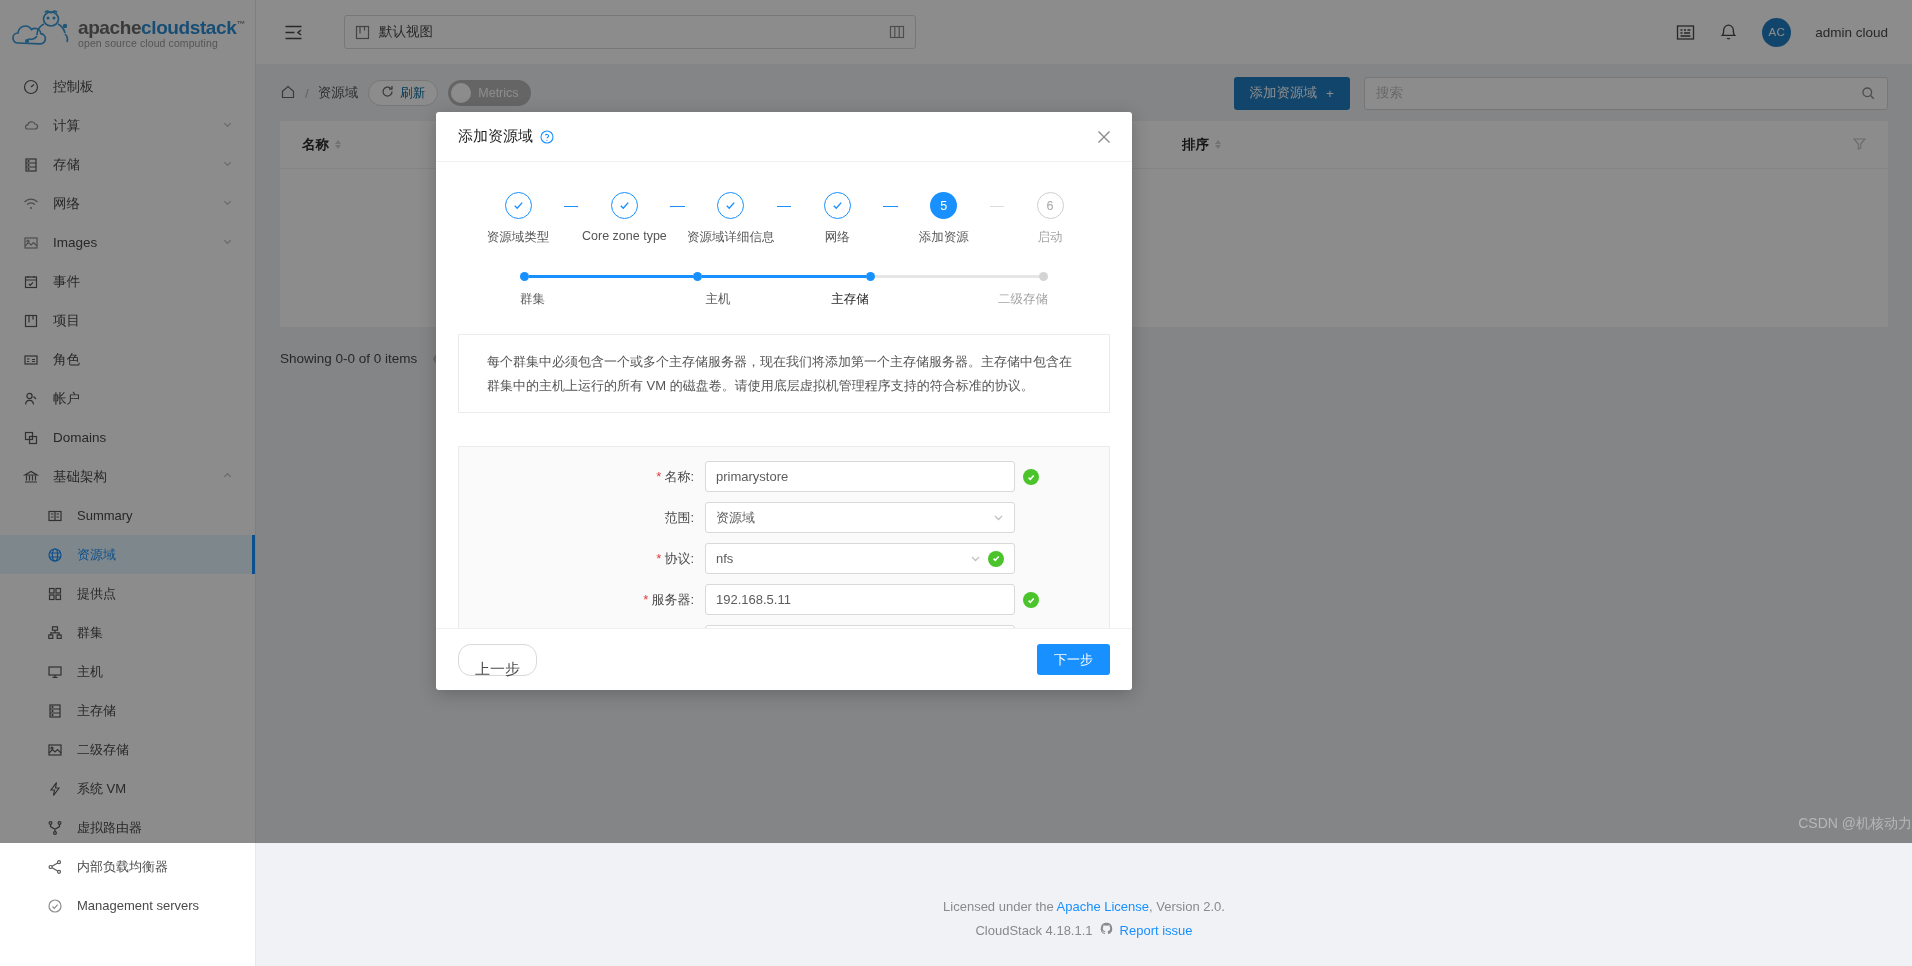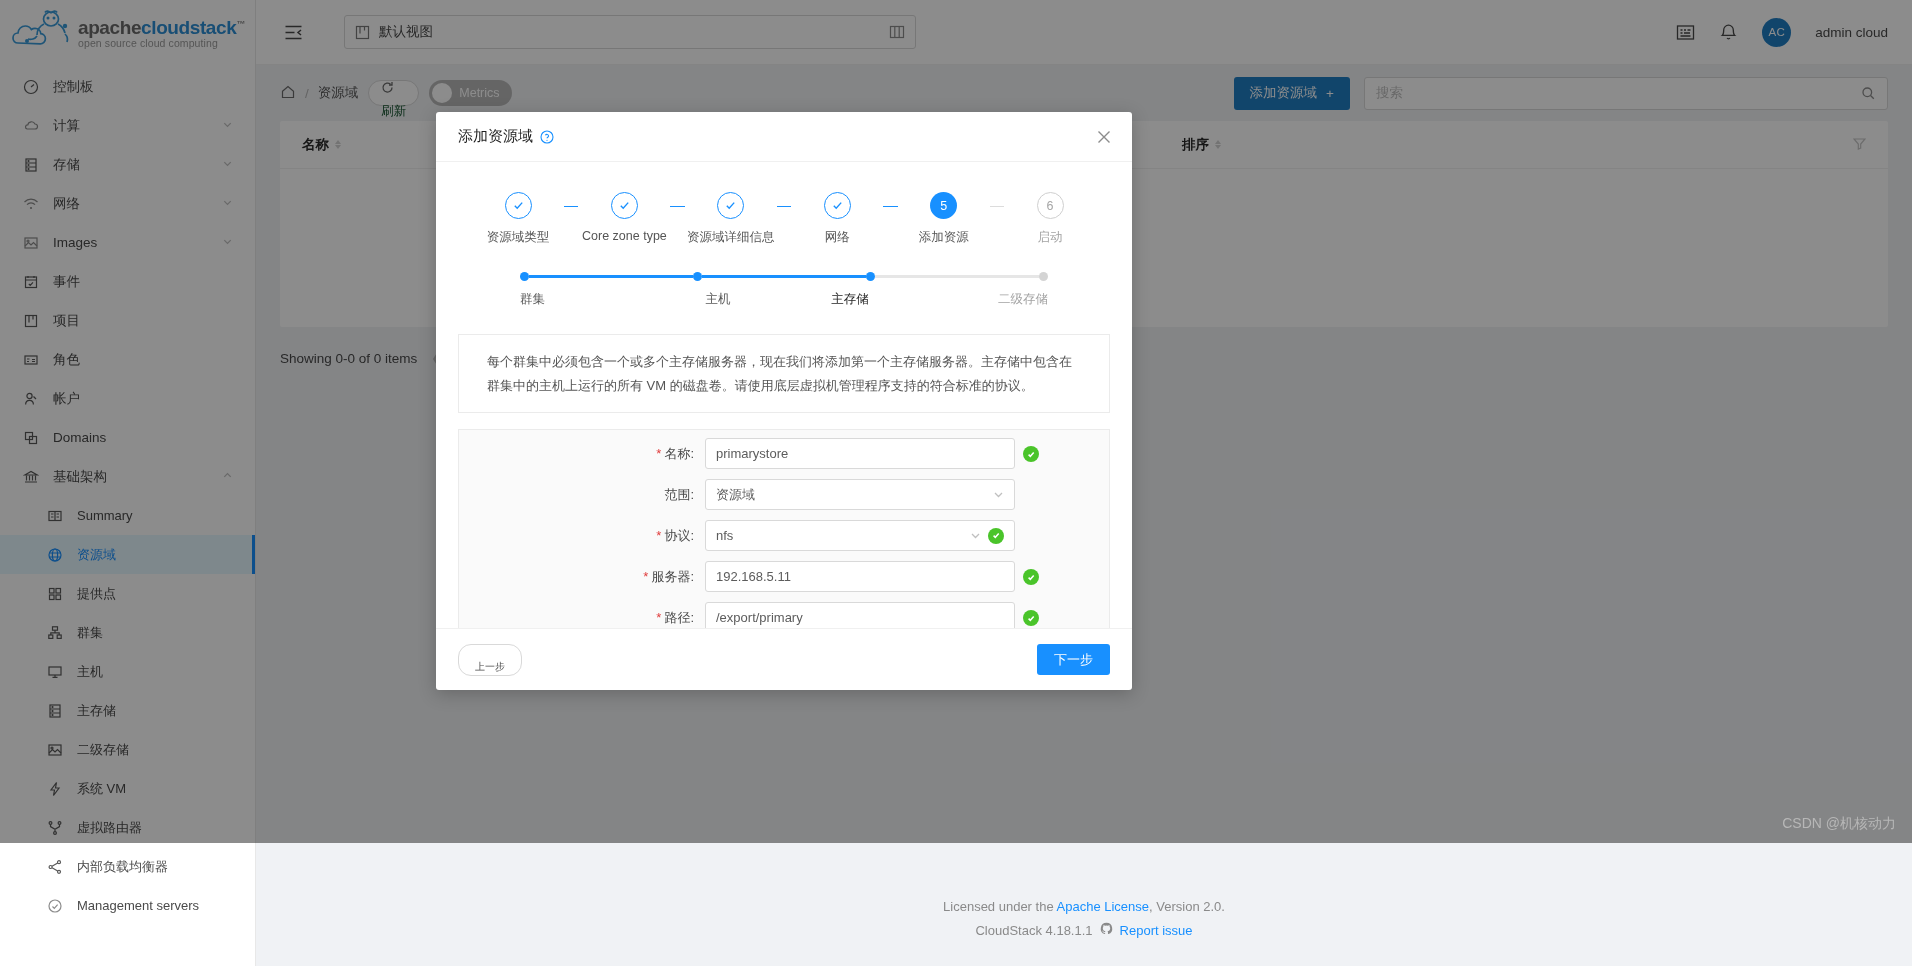--- a/index.html
+++ b/index.html
@@ -97,22 +97,22 @@
   }
   .breadcrumb-bar {
     height: 56px; display: flex; align-items: center;
     padding: 0 24px; gap: 10px;
   }
   .crumb { display: flex; align-items: center; gap: 9px; font-size: 13.5px; color: #555; }
   .crumb svg { width: 16px; height: 16px; }
   .crumb .sep { color: #b5b5b5; }
   .pill {
     height: 26px; border: 1px solid #d9d9d9; border-radius: 13px;
-    background: #fff; display: flex; align-items: flex-start; gap: 6px;
-    padding: 0 12px; font-size: 12.5px; color: #14532d; cursor: pointer; flex-direction: column;
+    background: #fff; display: flex; align-items: center; gap: 6px;
+    padding: 0 12px; font-size: 12.5px; color: #0369a1; cursor: pointer;
   }
   .pill svg { width: 13px; height: 13px; }
   .toggle-pill {
     height: 26px; border-radius: 13px; background: #b9b9b9;
     display: flex; align-items: center; gap: 7px; padding: 0 12px 0 3px;
     font-size: 12.5px; color: #fff; cursor: pointer;
   }
   .toggle-knob { width: 20px; height: 20px; border-radius: 50%; background: #fff; }
   .bc-right { margin-left: auto; display: flex; align-items: center; gap: 14px; }
   .btn-primary {
@@ -226,22 +226,22 @@
   .sub-lbl:last-child { text-align: right; }
   .sub-lbl.mid { text-align: center; }
   .sub-lbl.active { color: #1f1f1f; }
   .sub-lbl.wait { color: #a3a3a3; }
 
   .notice {
     margin-top: 26px; border: 1px solid #ebebeb; background: #fff;
     padding: 15px 28px; font-size: 13px; color: #555; line-height: 1.82;
   }
   .form-card {
-    margin-top: 16px; border: 1px solid #ebebeb; background: #fafafa;
-    padding: 8px 0 10px;
+    margin-top: 33px; border: 1px solid #ebebeb; background: #fafafa;
+    padding: 14px 0 10px;
   }
   .frow { display: flex; align-items: center; margin-bottom: 10px; }
   .frow:last-child { margin-bottom: 0; }
   .flabel {
     width: 246px; text-align: right; padding-right: 11px;
     font-size: 13px; color: #4a4a4a; white-space: nowrap;
   }
   .req { color: #e03c3c; margin-right: 3px; }
   .finput {
     width: 310px; height: 31px; background: #fff;
@@ -259,31 +259,31 @@
   }
   .ok-badge svg { width: 9px; height: 9px; color: #fff; }
   .ok-inside { position: static; margin-left: 7px; }
 
   .modal-foot {
     height: 62px; display: flex; align-items: center;
     padding: 0 22px; border-top: 1px solid #f0f0f0;
   }
   .btn-default {
     height: 31px; padding: 15px 16px; border: 1px solid #d9d9d9;
-    background: #fff; border-radius: 13px; font-size: 10px;
+    background: #fff; border-radius: 13px; font-size: 15px;
     color: #4a4a4a; cursor: pointer; font-family: inherit;
   }
   .btn-next {
     margin-left: auto; height: 31px; padding: 0 17px; border: none;
     background: #1890ff; color: #fff; border-radius: 3px;
     font-size: 13px; cursor: pointer; font-family: inherit;
   }
 
   .watermark {
-    position: absolute; right: 16px; bottom: 10px;
+    position: absolute; right: 0; bottom: 10px;
     font-size: 14px; color: #b7b7b7; z-index: 70;
   }
 </style>
 </head>
 <body>
 
 <div class="app">
 
   <aside class="sidebar">
     <div class="logo-area">

